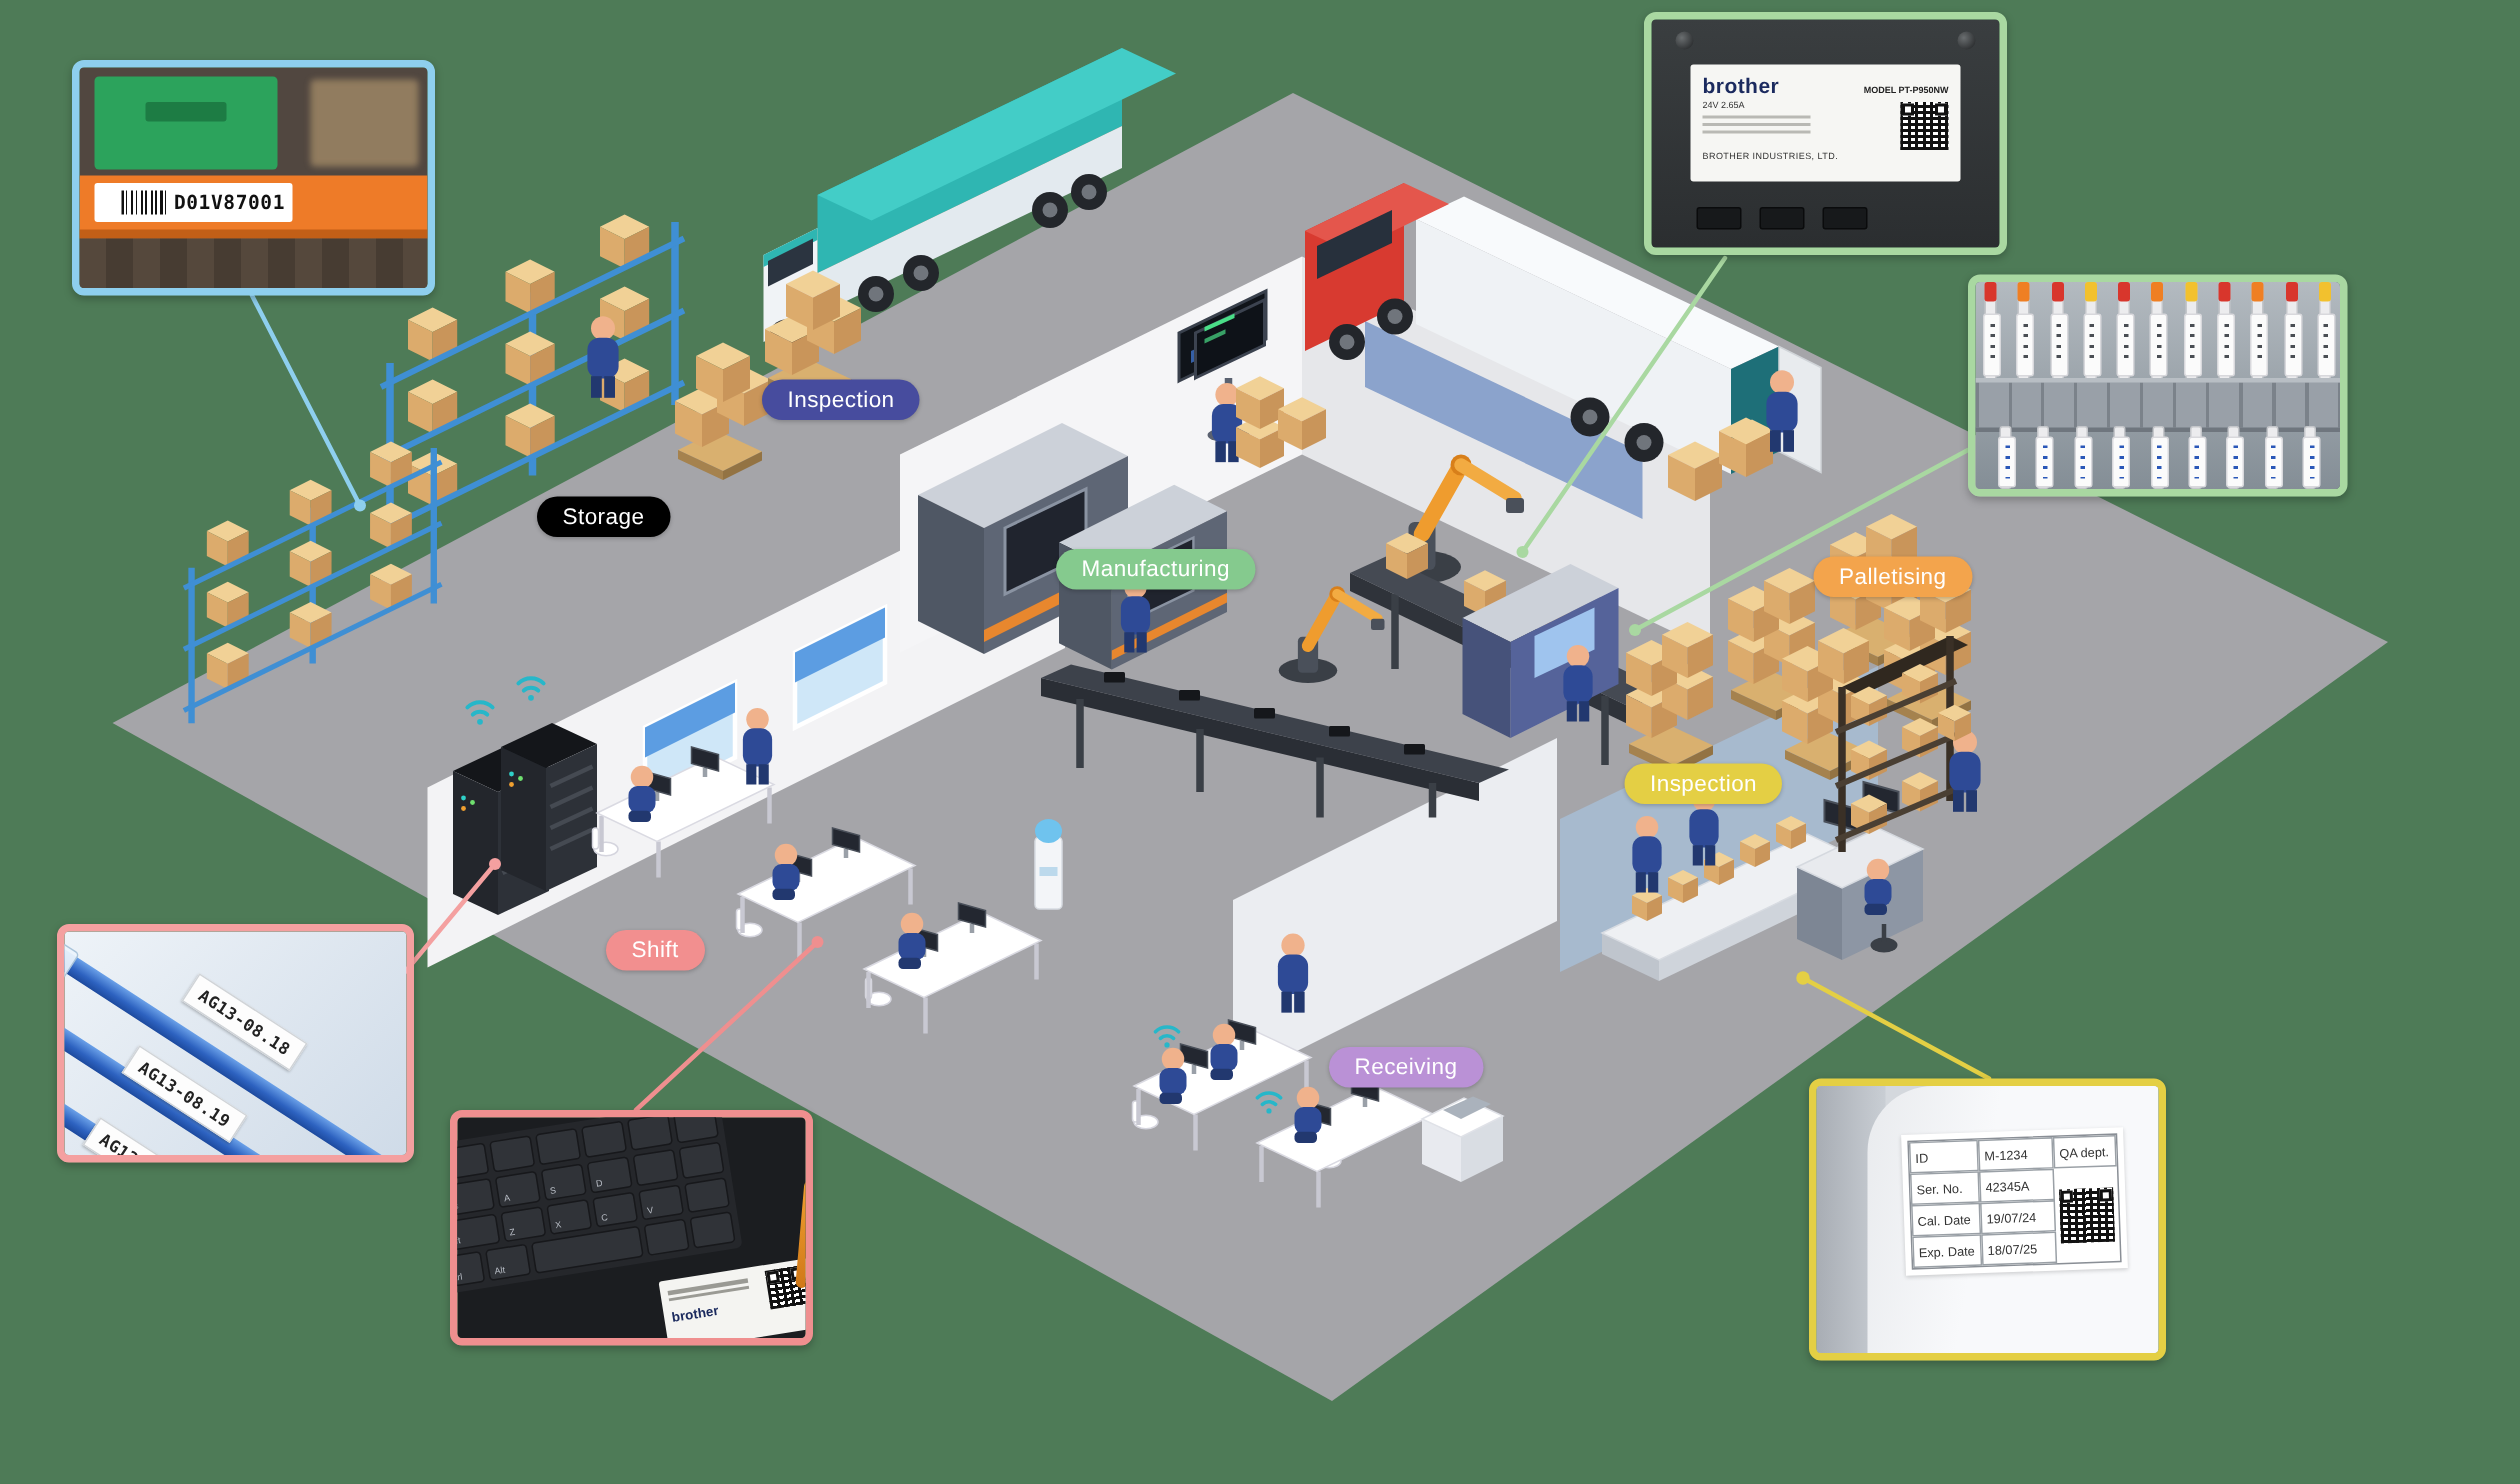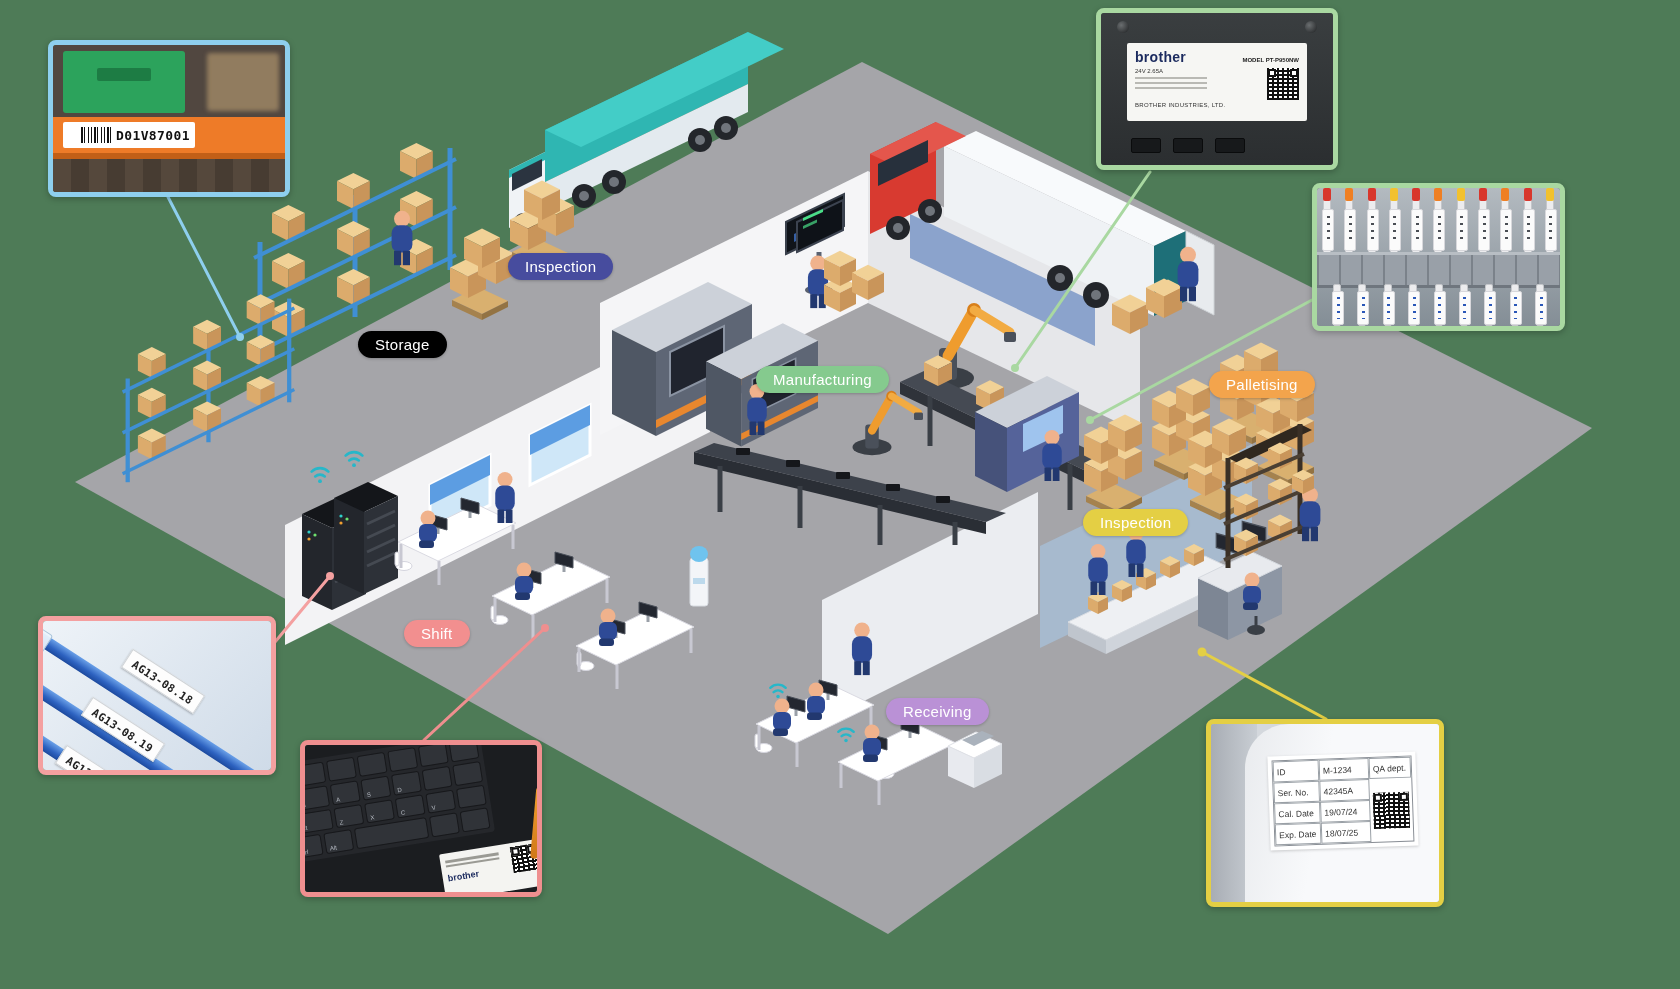--- a/index.html
+++ b/index.html
@@ -483,21 +483,21 @@
     <circle cx="330" cy="576" r="4" fill="#f4a0a0"></circle>
     <line x1="424" y1="740" x2="545" y2="628" stroke="#ef8f8f" stroke-width="3"></line>
     <circle cx="545" cy="628" r="4" fill="#ef8f8f"></circle>
     <line x1="1326" y1="719" x2="1202" y2="652" stroke="#e4cf44" stroke-width="3"></line>
     <circle cx="1202" cy="652" r="4.5" fill="#e4cf44"></circle>
   </g>
 </svg>
 
 <div class="pill pill-receiving" style="left:508px;top:253px;"><span>Inspection</span></div>
 <div class="pill pill-storage" style="left:358px;top:331px;"><span>Storage</span></div>
-<div class="pill pill-manufacturing" style="left:756px;top:366px;"><span>Manufacturing</span></div>
+<div class="pill pill-manufacturing" style="left:704px;top:366px;"><span>Manufacturing</span></div>
 <div class="pill pill-palletising" style="left:1209px;top:371px;"><span>Palletising</span></div>
 <div class="pill pill-inspection" style="left:1083px;top:509px;"><span>Inspection</span></div>
 <div class="pill pill-office" style="left:404px;top:620px;"><span>Shift</span></div>
 <div class="pill pill-printing" style="left:886px;top:698px;"><span>Receiving</span></div>
 
 <div class="inset inset-rack">
   <div class="rack-photo">
     <div class="rack-bgbox"></div>
     <div class="rack-crate"></div>
     <div class="rack-beam">

